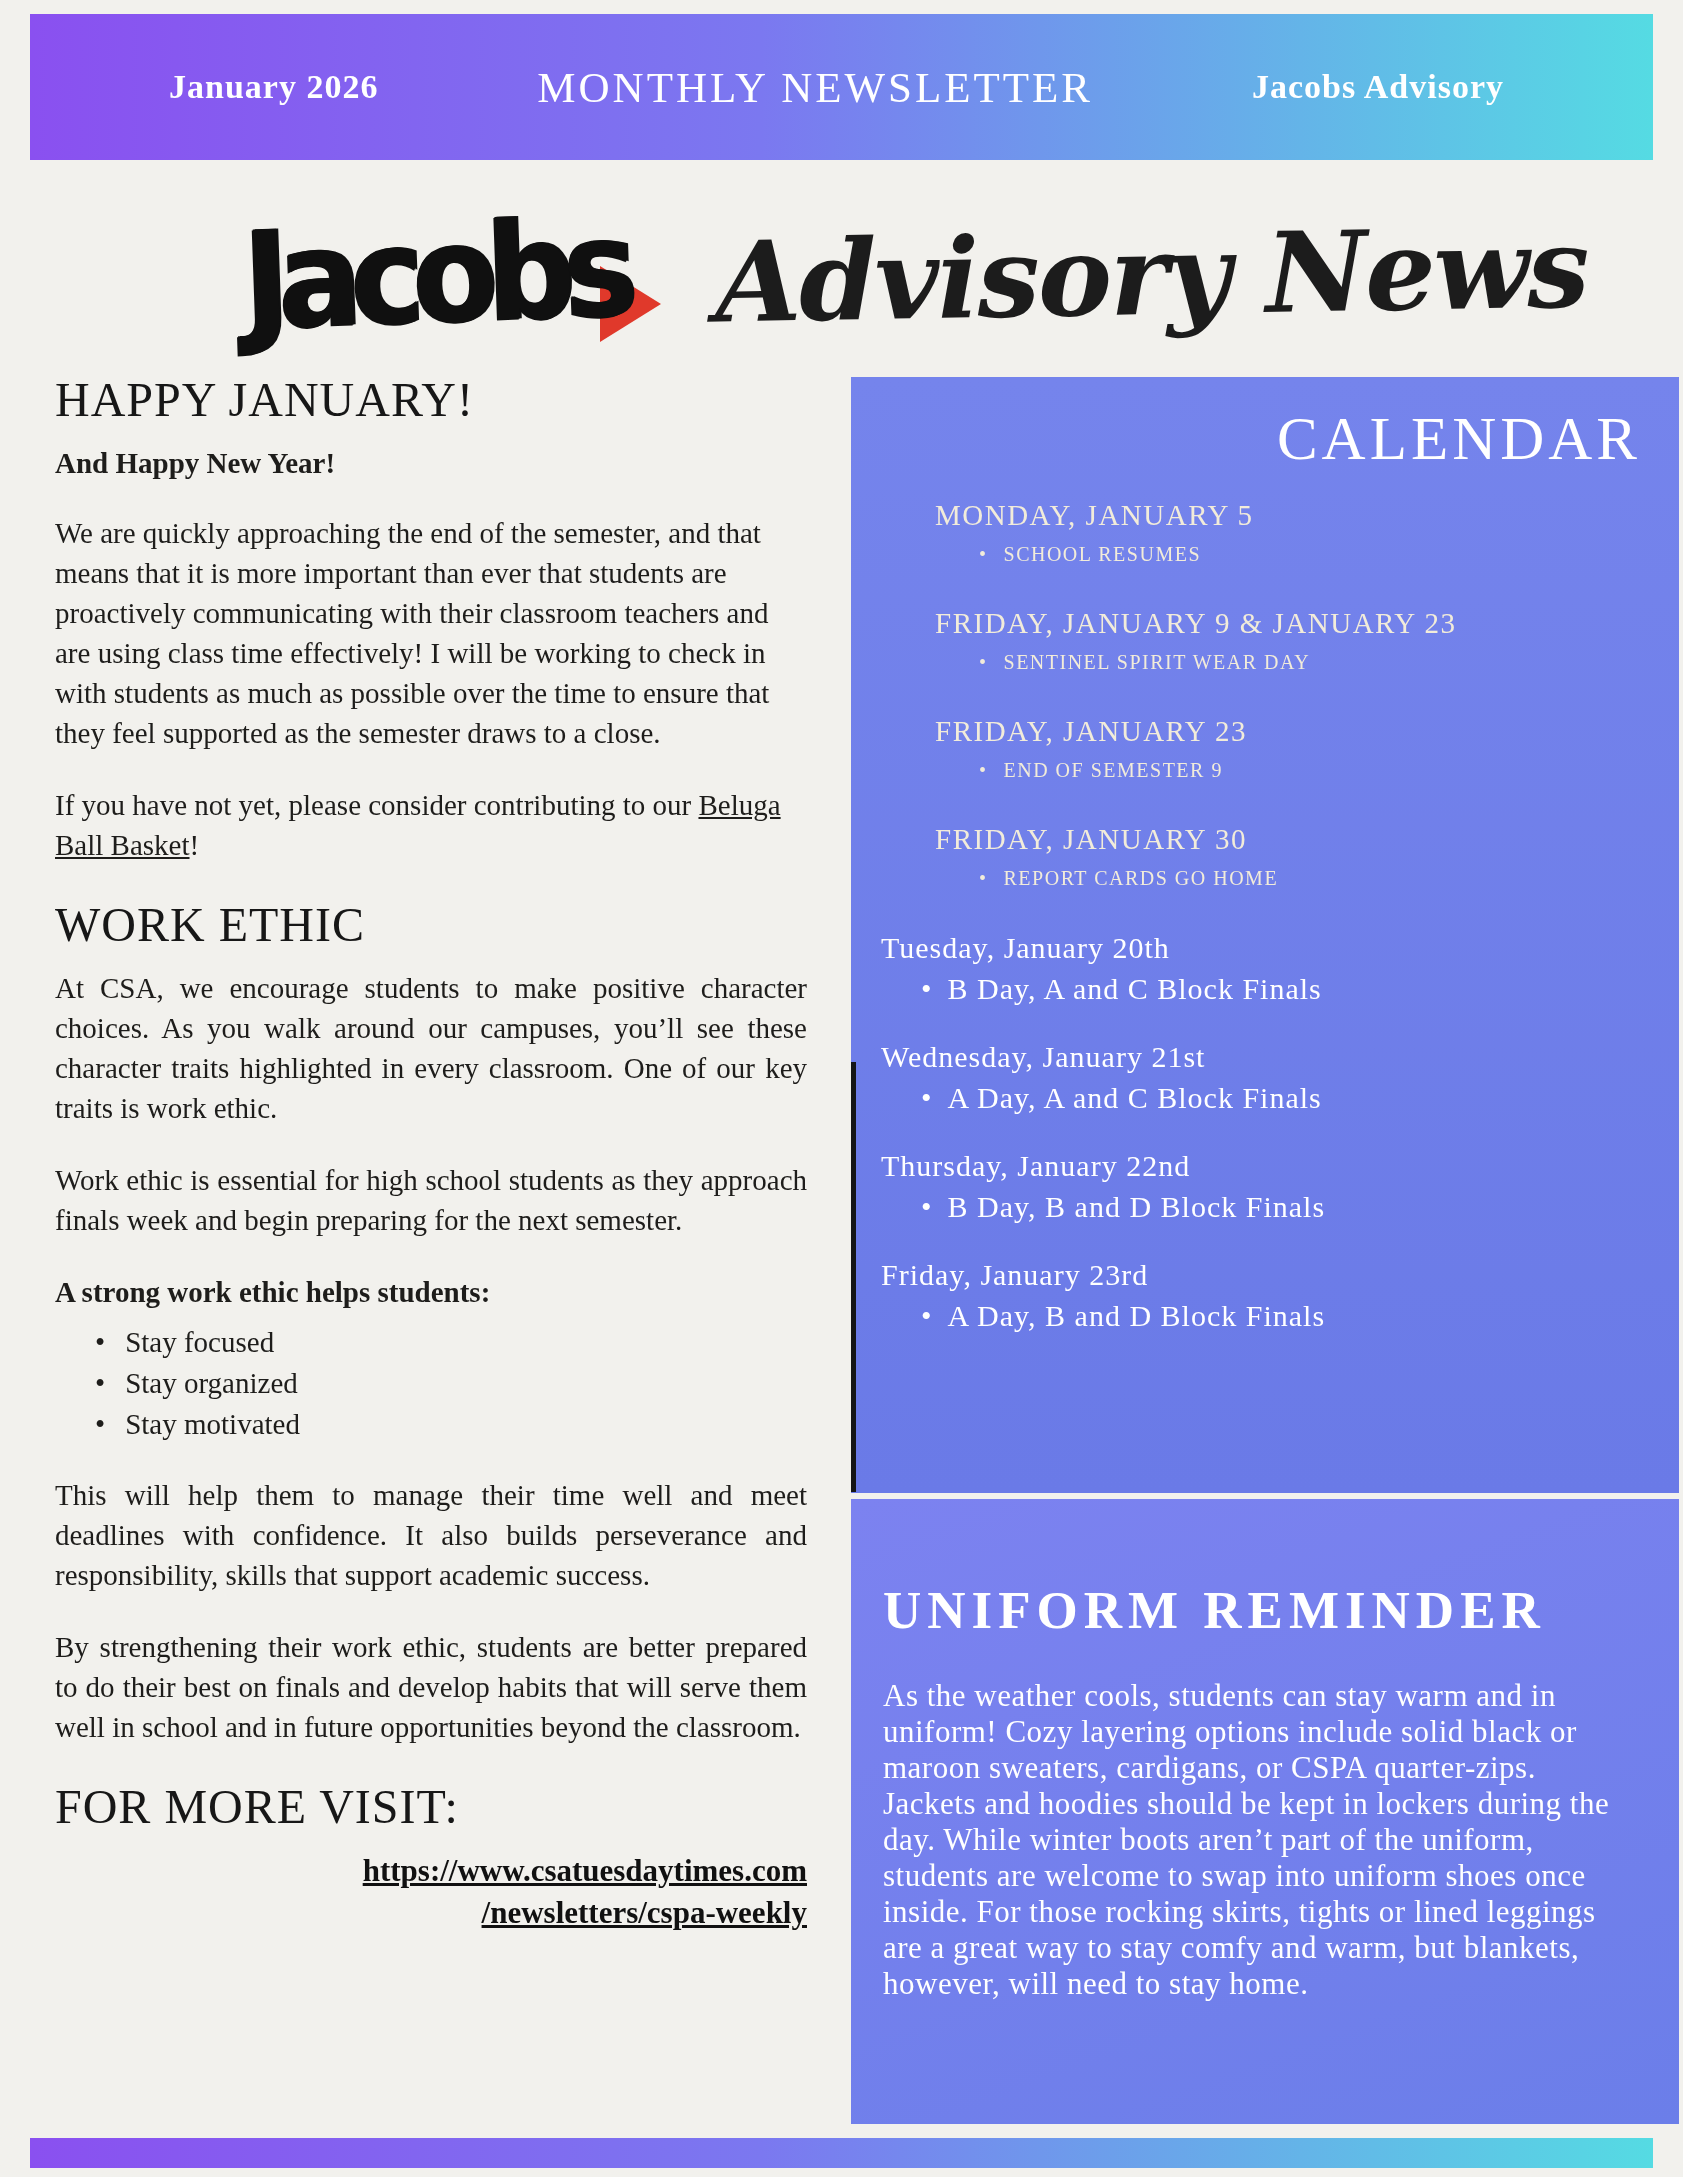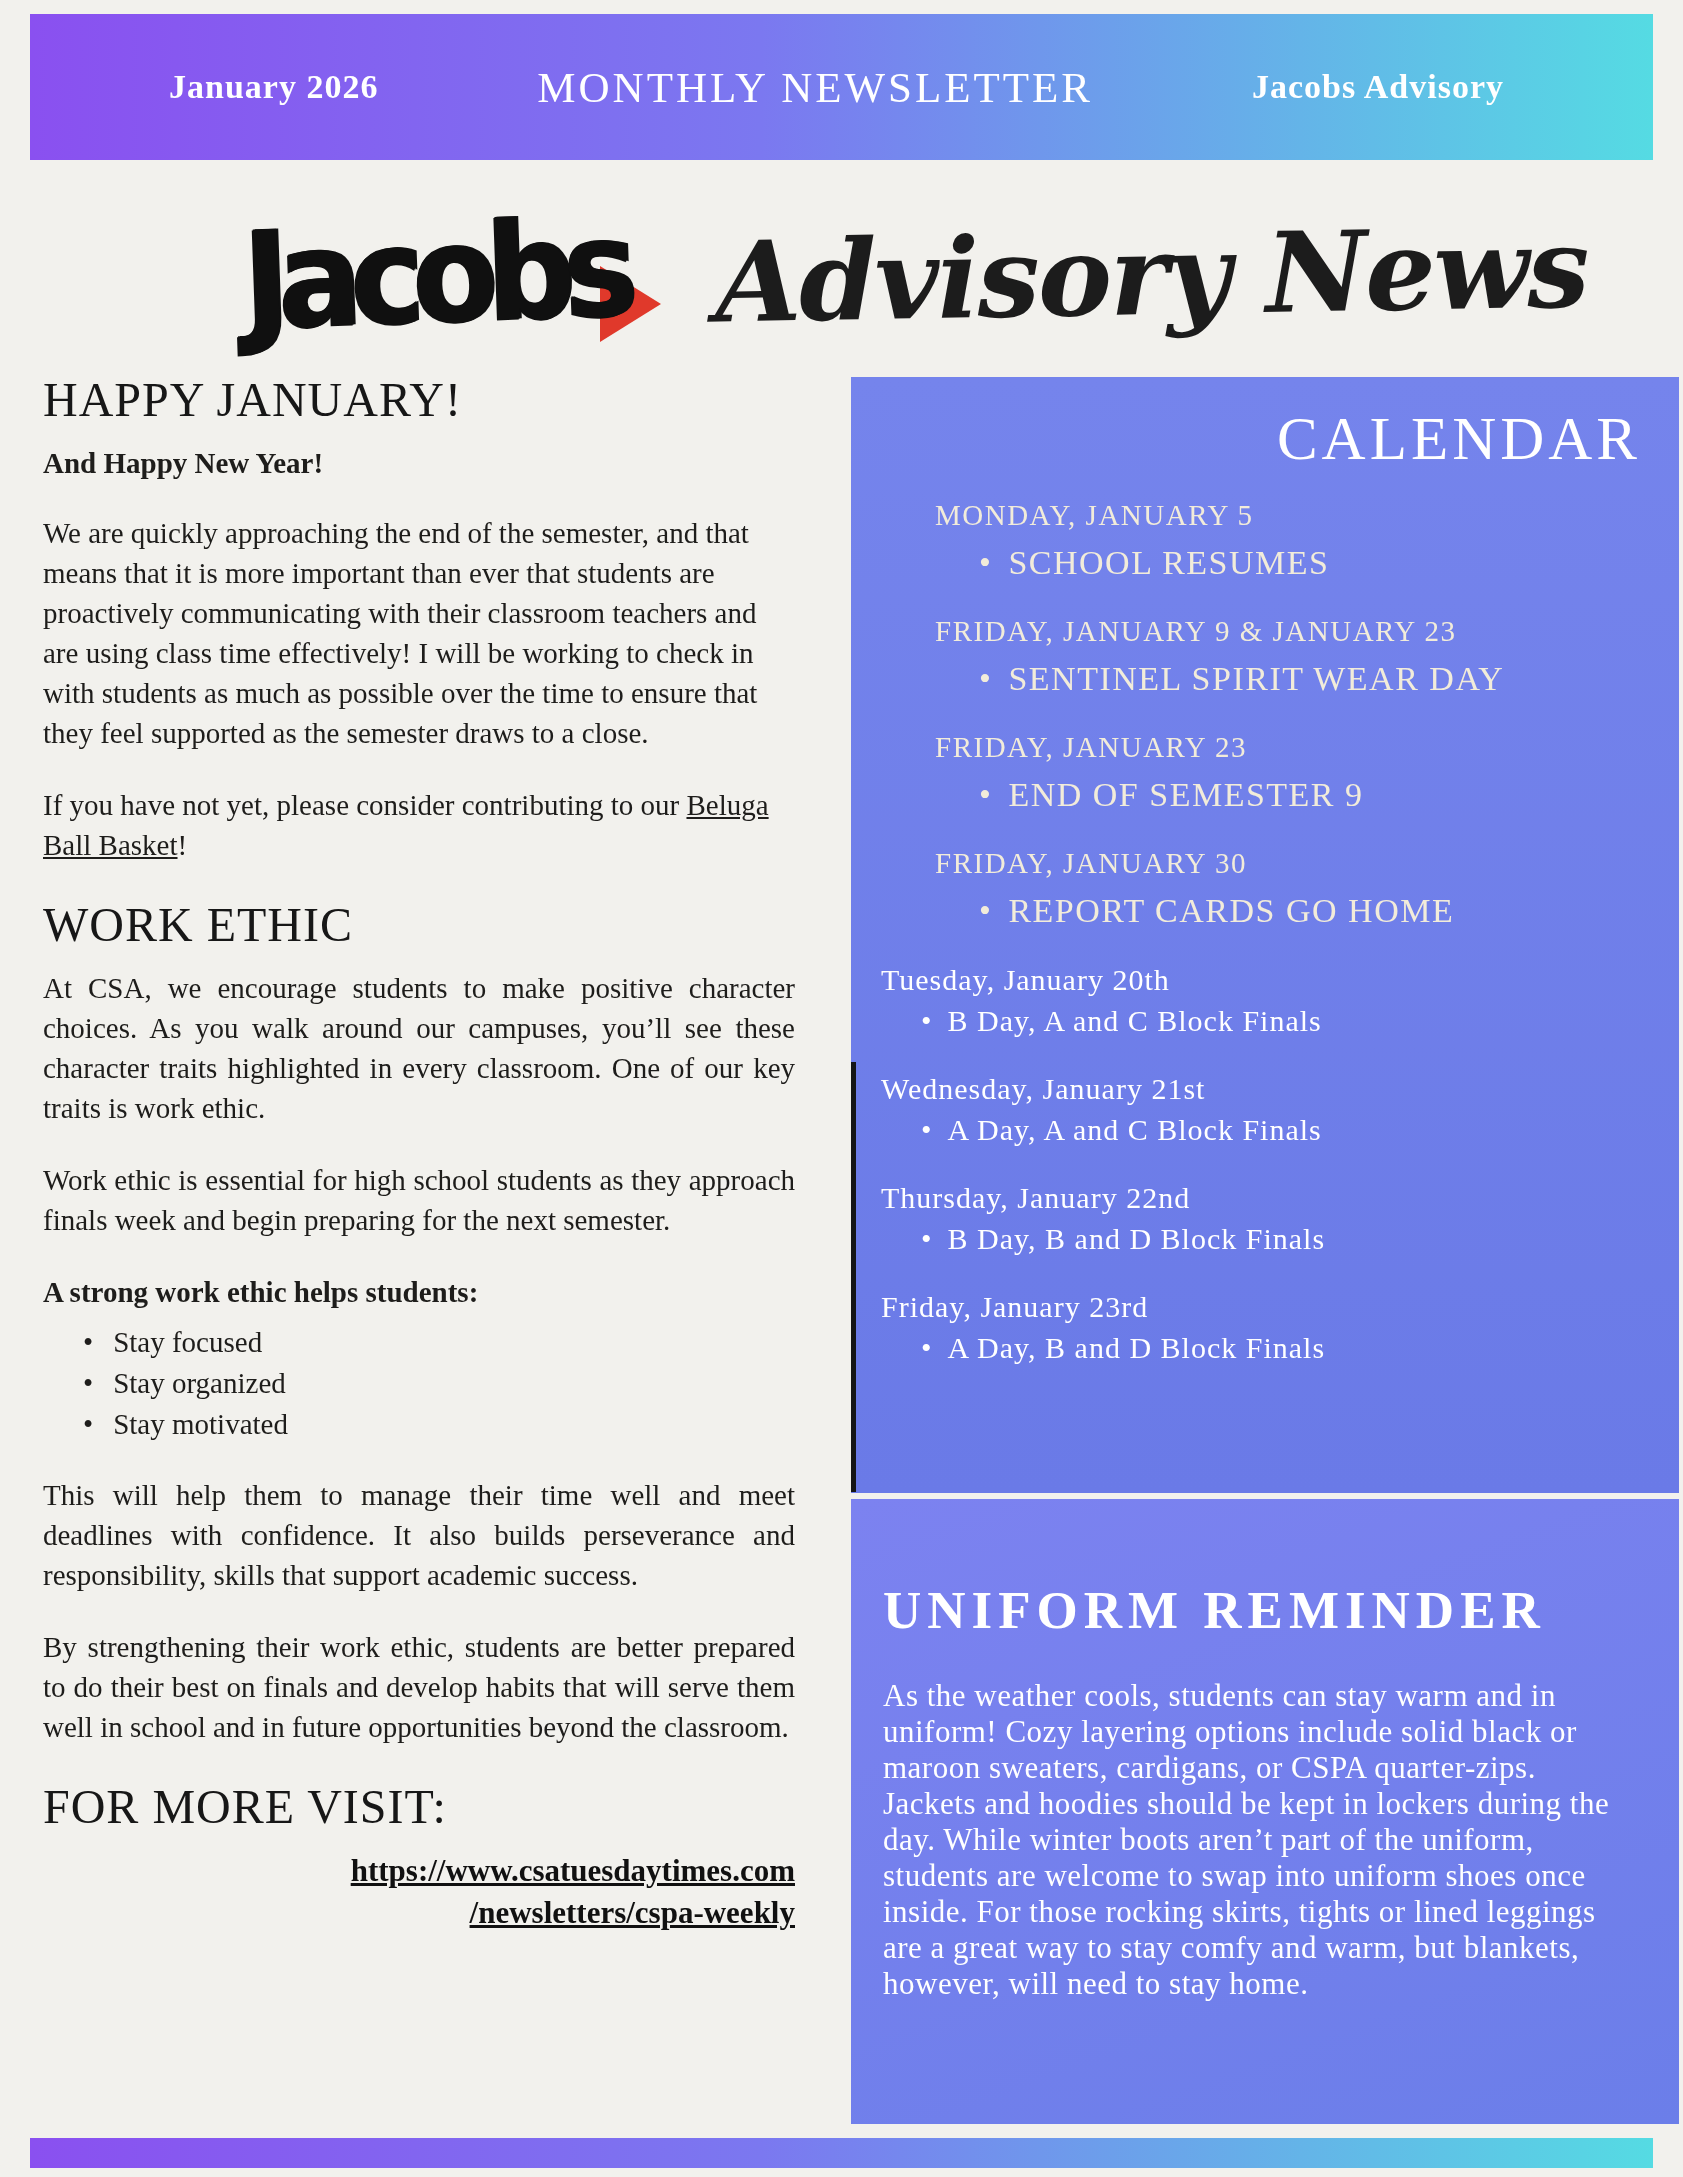--- a/index.html
+++ b/index.html
@@ -57,21 +57,21 @@
     font-weight: bold;
     font-size: 111px;
     color: #1c1c1c;
     margin-left: 54px;
     letter-spacing: -2px;
     transform: rotate(-1deg);
     white-space: nowrap;
   }
 
   
-  .left-col { position: absolute; left: 43px; top: 366px; width: 752px; }
+  .left-col { position: absolute; left: 55px; top: 366px; width: 752px; }
   .sec-heading {
     font-size: 48px; font-weight: normal; letter-spacing: 1px;
     color: #171717; margin: 6px 0 16px 0;
   }
   .body-p { font-size: 29px; line-height: 40px; margin-bottom: 32px; color: #1e1d1b; }
   .body-p.justify { text-align: justify; }
   .body-p.tight { margin-bottom: 10px; font-weight: bold; }
   .inline-link { color: #1e1d1b; text-decoration: underline; cursor: pointer; }
   .bullets { list-style: none; margin: 0 0 30px 40px; }
   .bullets li { font-size: 29px; line-height: 41px; display: flex; }
@@ -100,22 +100,22 @@
   .accent-line { position: absolute; left: 0; top: 685px; width: 5px; height: 430px; background: #151515; }
   .cal-heading {
     text-align: right;
     font-size: 61px; font-weight: normal; letter-spacing: 4px;
     color: #ffffff; padding-right: 8px; line-height: 1.1;
   }
   .events { margin: 26px 0 0 54px; }
   .event { margin-bottom: 34px; }
   .event-date { font-size: 29px; letter-spacing: 1.5px; color: #f2ecda; line-height: 35px; }
   .event-item {
-    display: flex; margin-left: 44px; margin-top: 12px;
-    font-size: 34px; letter-spacing: 1.5px; color: #f2ecda; line-height: 35px;
+    display: flex; margin-left: 44px; margin-top: 4px;
+    font-size: 20px; letter-spacing: 1.5px; color: #f2ecda; line-height: 35px;
   }
   .event-item::before { content: "•"; margin-right: 16px; }
   .finals { margin-top: 10px; }
   .finals-heading {
     font-size: 46px; font-weight: normal; letter-spacing: 2px;
     line-height: 52px; max-width: 554px; color: #ffffff;
   }
   .final-entry { margin-top: 32px; }
   .final-date { font-size: 30px; letter-spacing: 1px; line-height: 36px; color: #ffffff; }
   .final-item {

